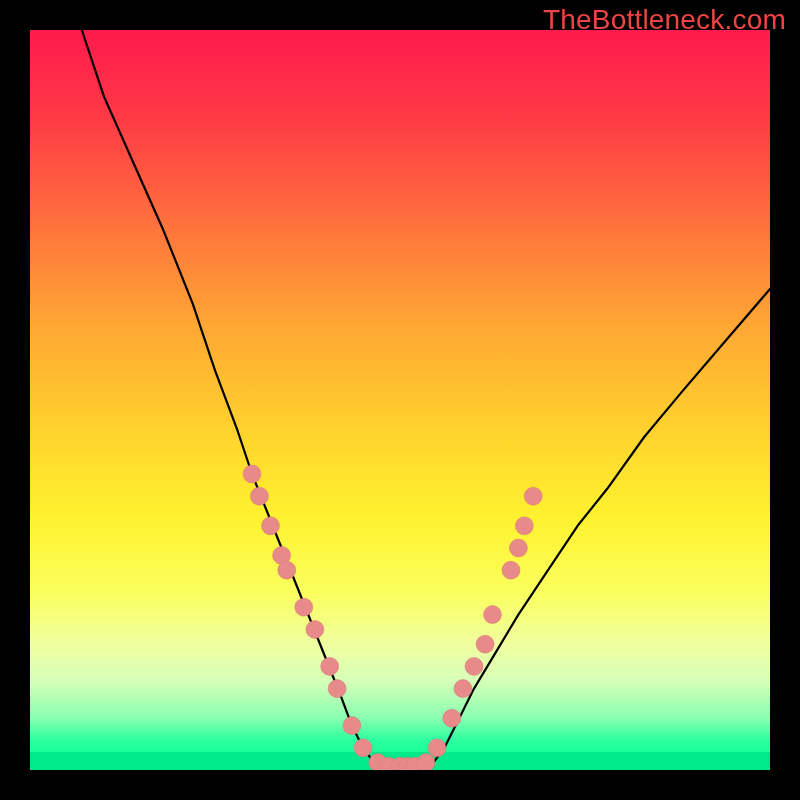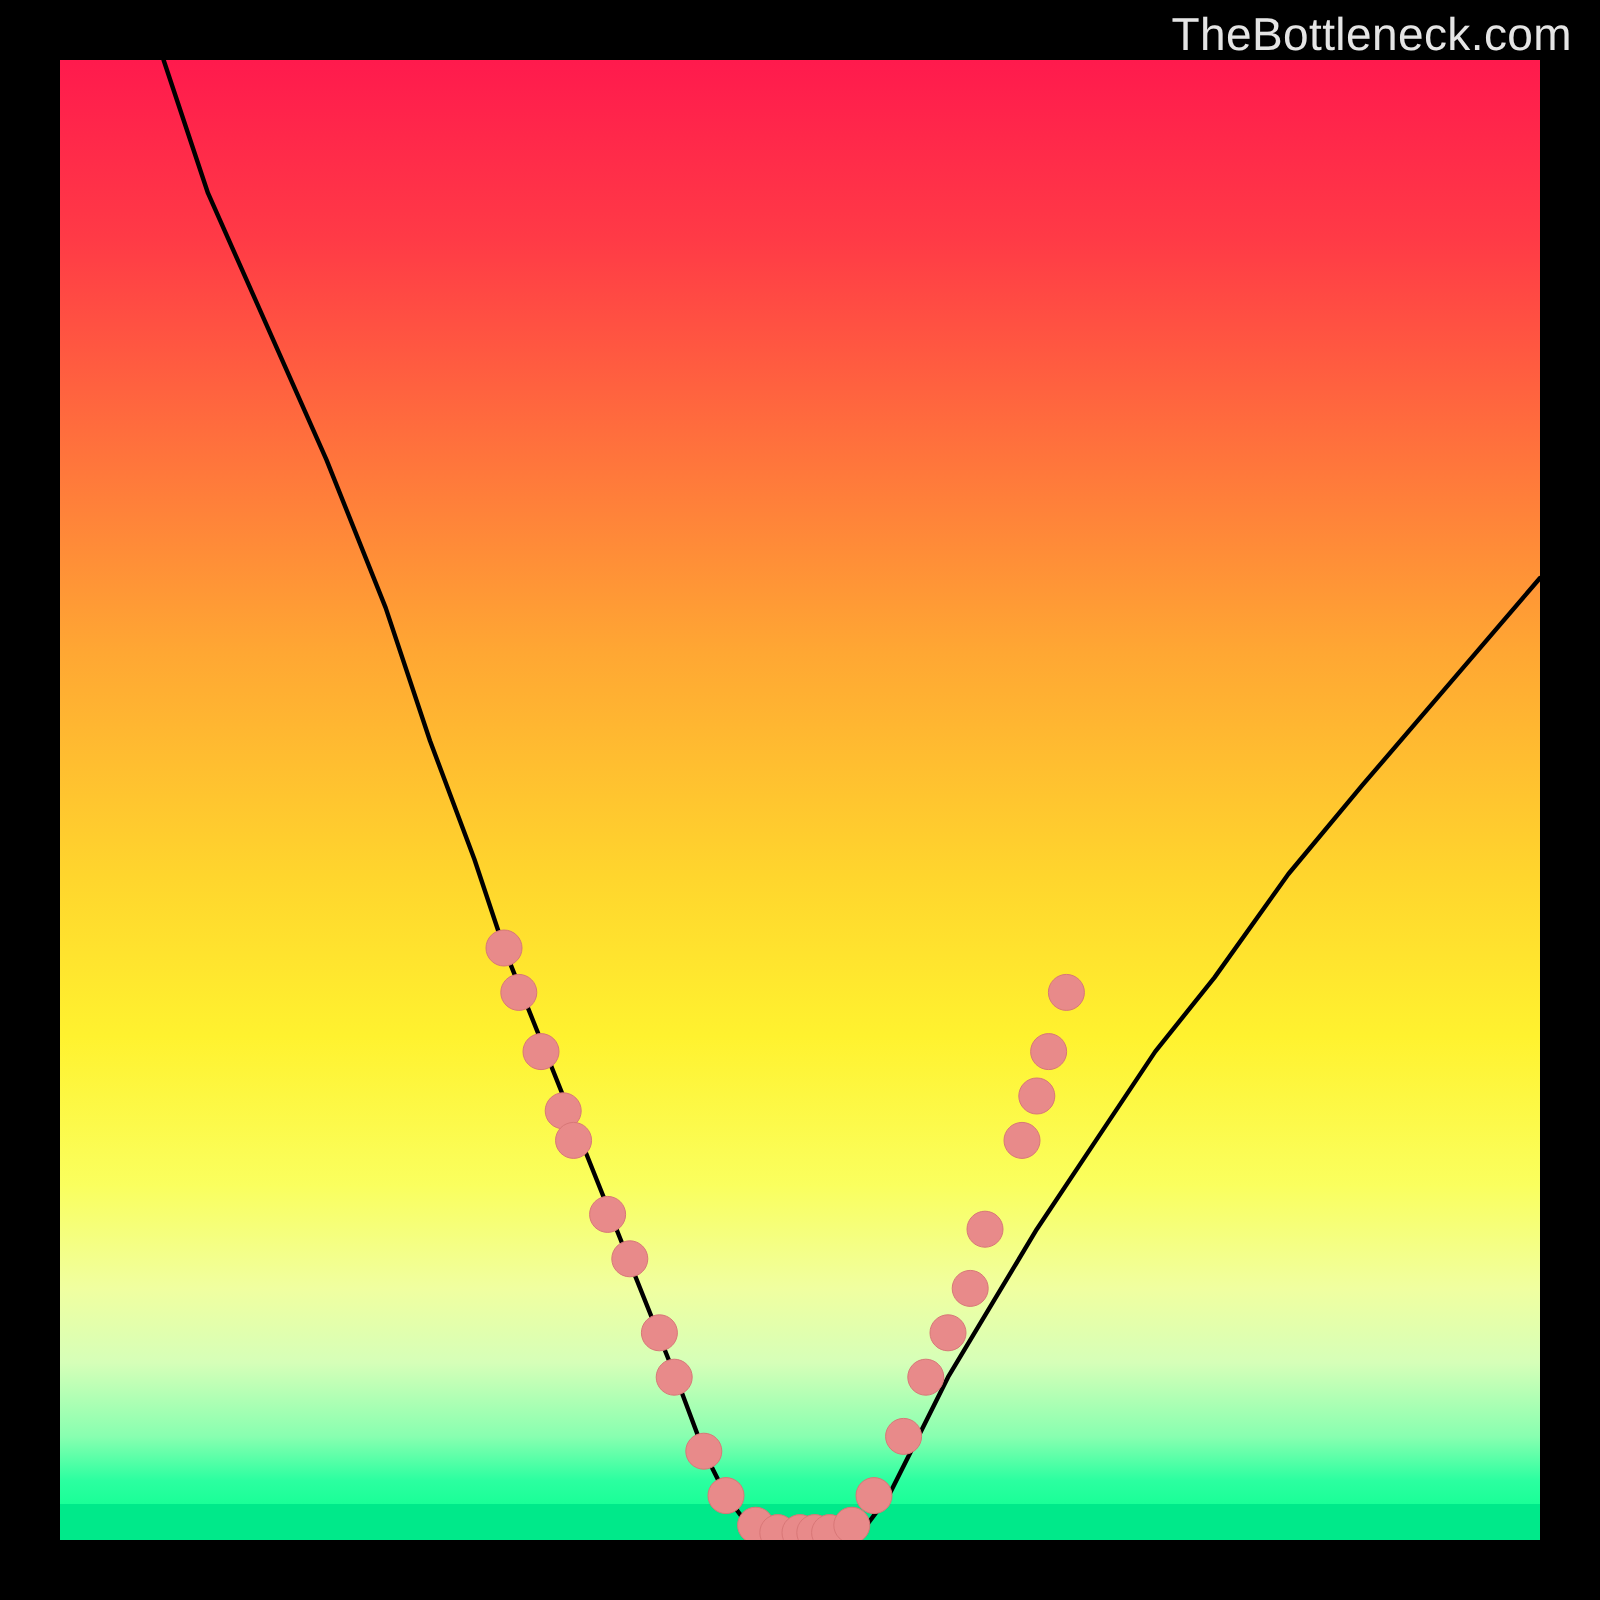--- a/index.html
+++ b/index.html
@@ -8,23 +8,23 @@
     position: relative;
     width: 800px;
     height: 800px;
     background: #000;
   }
   .watermark {
     position: absolute;
     top: 4px;
     right: 14px;
     font-family: Arial, Helvetica, sans-serif;
-    font-size: 23px;
+    font-size: 28px;
     font-weight: 500;
-    color: #e5e5e5;
+    color: #ef4444;
     letter-spacing: 0.2px;
   }
   .plot-area {
     position: absolute;
     left: 30px;
     top: 30px;
     width: 740px;
     height: 740px;
     
     background: linear-gradient(

